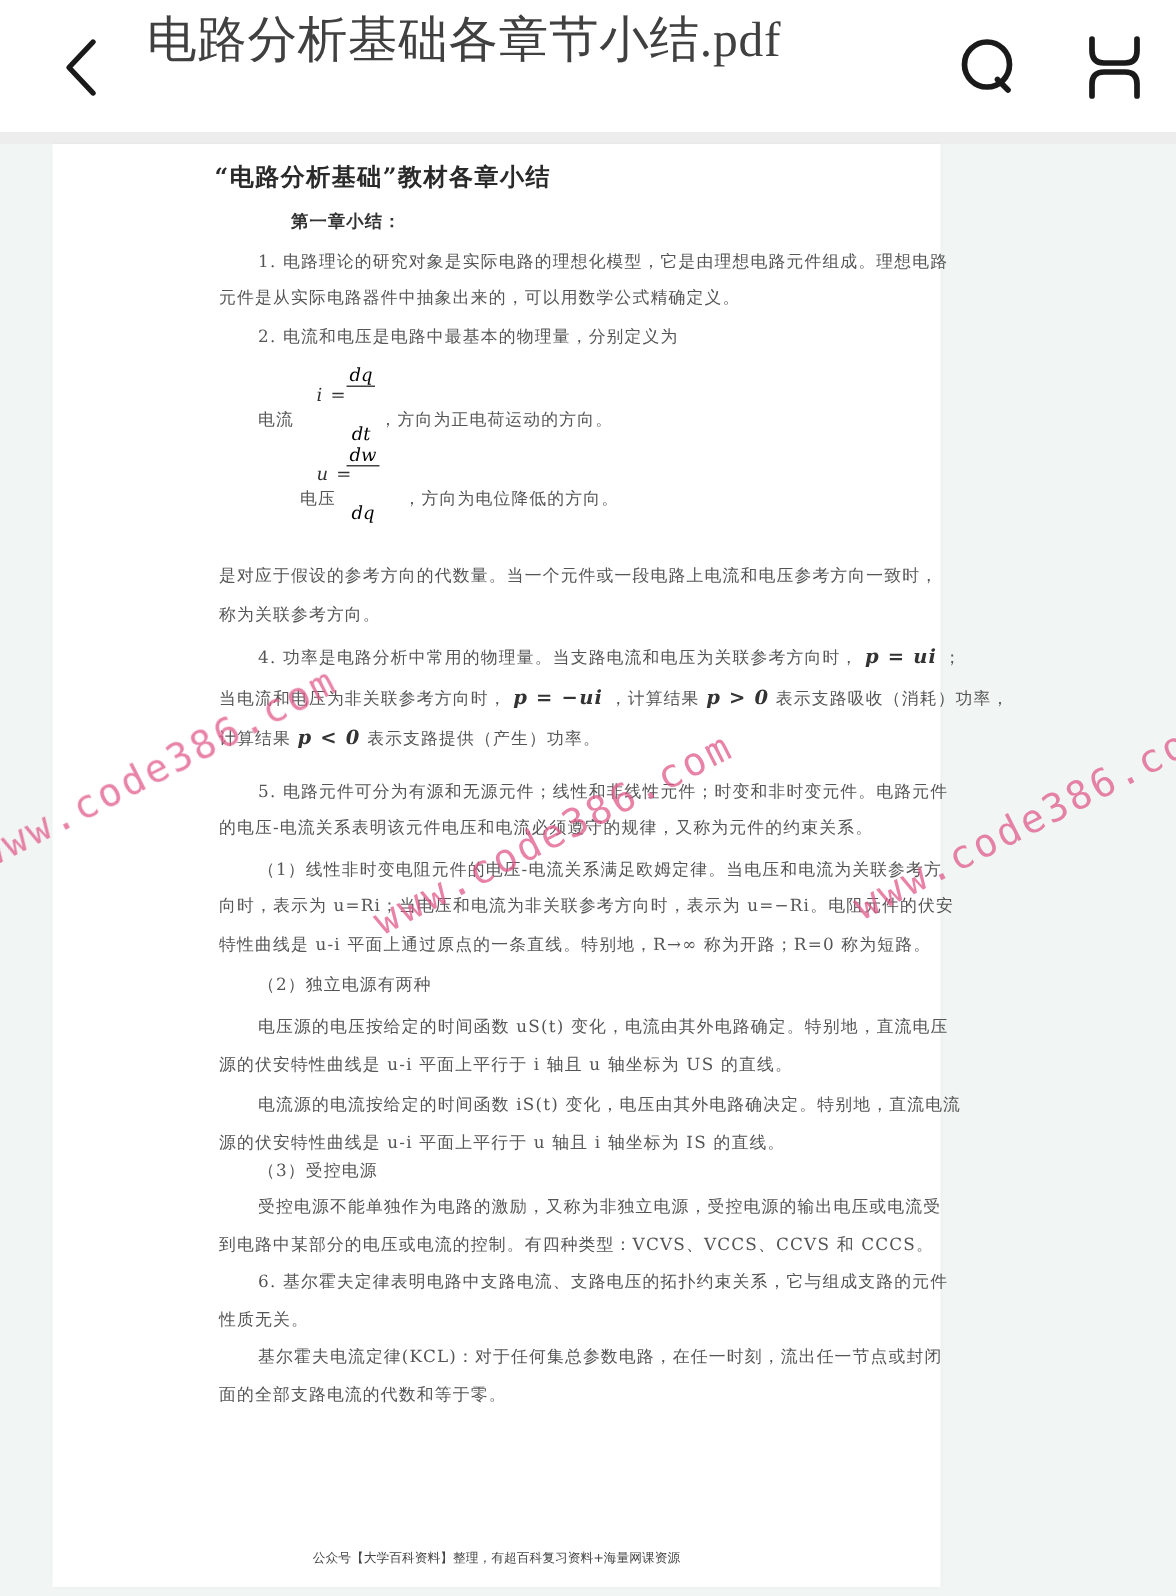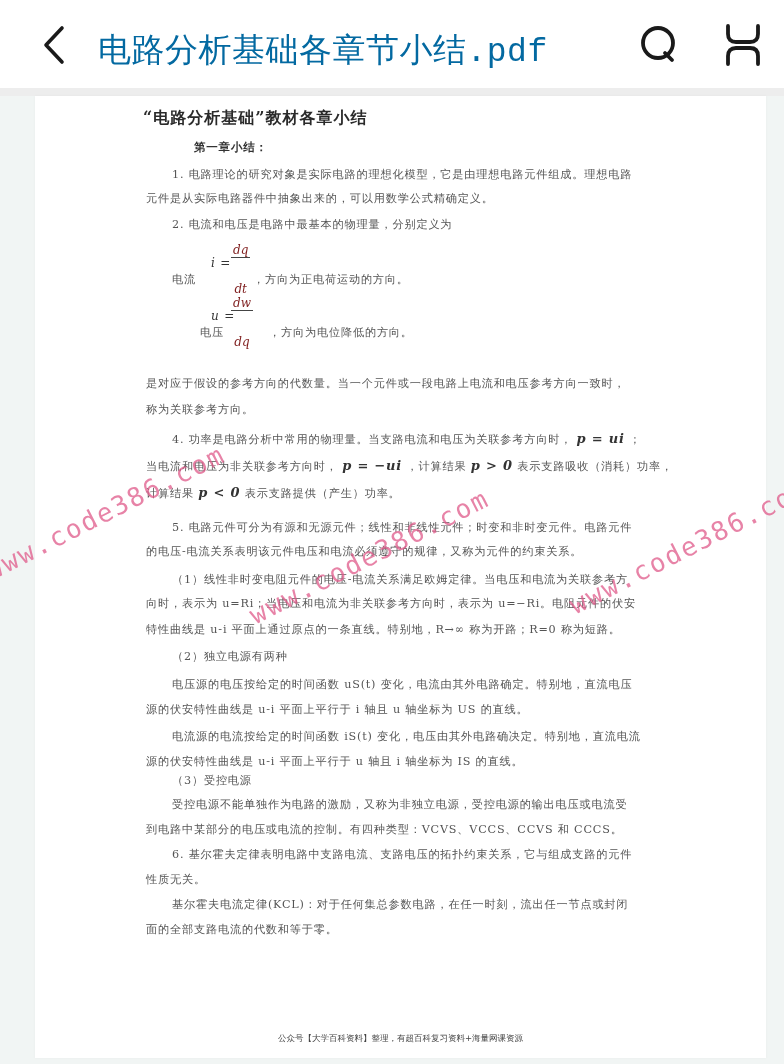--- a/index.html
+++ b/index.html
@@ -9,40 +9,40 @@
     font-family:"DejaVu Serif","Liberation Serif",serif;
   }
   .topbar {
     position:absolute; left:0; top:0; width:784px; height:88px;
     background:#ffffff; border-bottom:1px solid #ececec;
   }
   .back {
     position:absolute; left:38px; top:22px; width:40px; height:46px; cursor:pointer;
   }
   .title {
-    position:absolute; left:98px; top:30px; font-size:33px; color:#0369a1;
-    font-family:Liberation Mono, monospace; letter-spacing:0.5px;
+    position:absolute; left:98px; top:4px; font-size:33px; color:#404040;
+    font-family:Liberation Serif, serif; letter-spacing:0.5px;
     line-height:46px; white-space:nowrap;
   }
   .icon-btn { position:absolute; top:20px; width:50px; height:50px; cursor:pointer; }
   .search { left:634px; }
   .more { left:718px; }
   .band { position:absolute; left:0; top:88px; width:784px; height:8px; background:#ededed; }
   .page {
-    position:absolute; left:35px; top:96px; width:731px; height:962px;
+    position:absolute; left:35px; top:96px; width:592px; height:962px;
     background:#ffffff; box-shadow:0 0 3px rgba(0,0,0,0.04);
   }
   .doc {
     position:absolute; left:0; top:0; width:100%; height:100%;
     color:#555; font-size:11.2px; filter:blur(0.35px);
   }
   .ln { position:absolute; white-space:nowrap; letter-spacing:0.8px; }
   .h1 { font-size:16px; font-weight:bold; color:#2a2a2a; letter-spacing:1px; }
   .h2 { font-size:11.5px; font-weight:bold; color:#333; }
-  .frac { position:absolute; display:inline-flex; flex-direction:column; align-items:center; font-style:italic; font-size:12px; color:#7f1d1d; }
+  .frac { position:absolute; display:inline-flex; flex-direction:column; align-items:center; font-style:italic; font-size:12px; color:#000000; }
   .frac .num { border-bottom:1px solid #444; padding:0 2px; line-height:14px; }
   .frac .den { line-height:14px;margin-top:24px; }
   .var { font-style:italic; color:#333; font-size:12px; }
   .math { font-style:italic; font-weight:bold; color:#333; font-size:13px; }
   .footer { position:absolute; left:0; width:100%; text-align:center; font-size:8.5px; color:#444; font-family:"DejaVu Sans","Liberation Sans",sans-serif; filter:blur(0.5px); }
   .wm {
     position:absolute; color:#e05a8a; opacity:0.75; font-size:26px;
     font-family:"DejaVu Sans Mono","Liberation Mono",monospace; transform:rotate(-27deg);
     transform-origin:left bottom; white-space:nowrap; letter-spacing:2px; pointer-events:none;
   }

